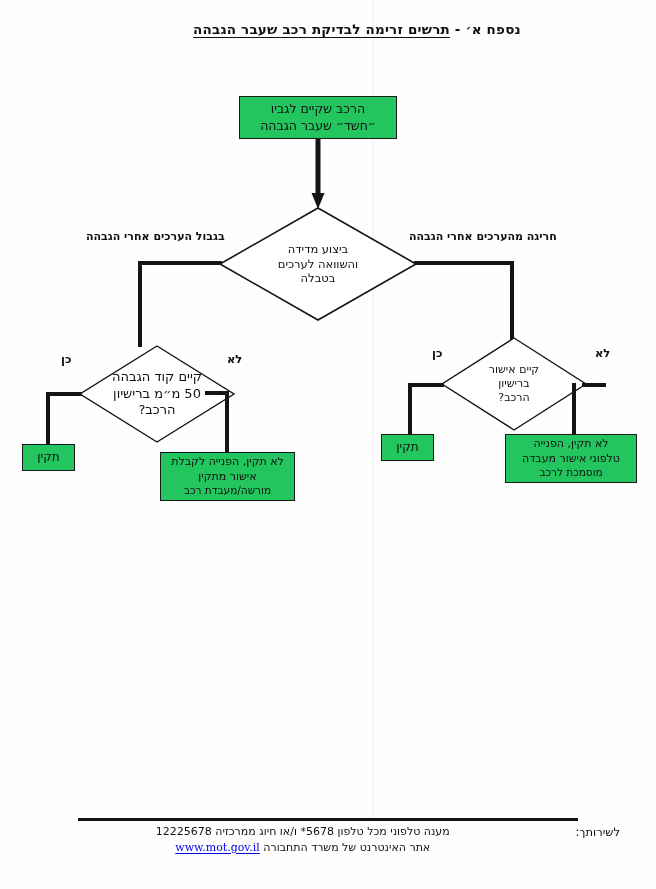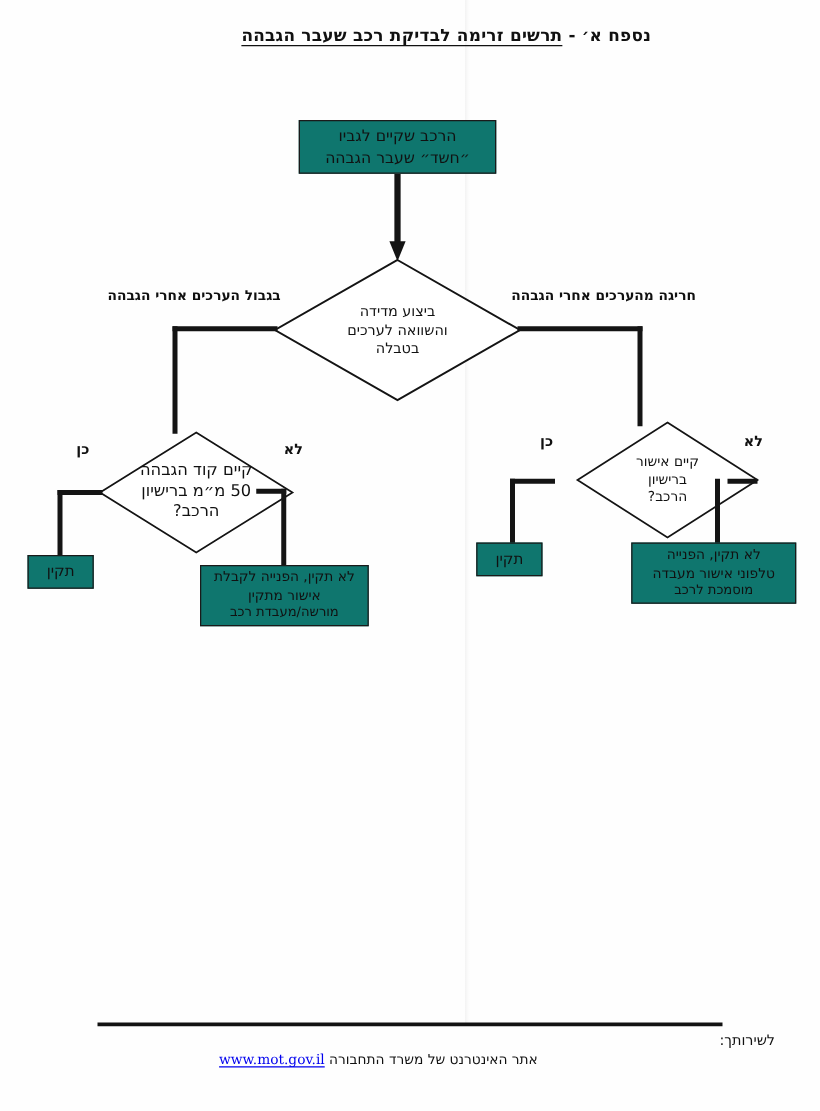--- a/index.html
+++ b/index.html
@@ -53,21 +53,21 @@
   .doc-title .under {
     text-decoration: underline;
     text-underline-offset: 3px;
   }
 
   
   .box {
     position: absolute;
     box-sizing: border-box;
     border: 1.2px solid #1a1a1a;
-    background: #0f766e;
+    background: #22c55e;
     display: flex;
     flex-direction: column;
     align-items: center;
     justify-content: center;
     text-align: center;
     direction: rtl;
     line-height: 1.32;
   }
   .box .ln { display: block; white-space: nowrap; }
 
@@ -138,21 +138,21 @@
     pointer-events: none;
   }
   .diamond-text .ln { display: block; white-space: nowrap; }
 
   #main-diamond { left: 218px; top: 206px; width: 200px; height: 116px; }
   #main-diamond .diamond-text { font-size: 11.5px; }
 
   #left-diamond { left: 78px; top: 344px; width: 158px; height: 100px; }
   #left-diamond .diamond-text { font-size: 13px; }
 
-  #right-diamond { left: 460px; top: 336px; width: 148px; height: 96px; }
+  #right-diamond { left: 440px; top: 336px; width: 148px; height: 96px; }
   #right-diamond .diamond-text { font-size: 11px; }
 
   
   .ln-v, .ln-h {
     position: absolute;
     background: #141414;
   }
 
   
   .edge-label {
@@ -205,21 +205,20 @@
     line-height: 1.42;
     direction: rtl;
   }
   .footer-lines .ln { display: block; }
   .footer-url {
     font-family: "DejaVu Serif", "Liberation Serif", serif;
     text-decoration: underline;
     text-underline-offset: 2px;
     direction: ltr;
     display: inline-block;
-    margin-top: 16px;
   }
 </style>
 </head>
 <body>
 
 <div class="page">
 
   <div class="fold"></div>
 
   <div class="doc-title">
@@ -314,19 +313,20 @@
   <div class="box" id="right-fail-box">
     <span class="ln">לא תקין, הפנייה</span>
     <span class="ln">טלפוני אישור מעבדה</span>
     <span class="ln">מוסמכת לרכב</span>
   </div>
 
   <div class="footer-rule"></div>
   <div class="footer">
     <div class="footer-label">לשירותך:</div>
     <div class="footer-lines">
+      <span class="ln">מענה טלפוני מכל טלפון 5678* ו/או חיוג ממרכזיה 12225678</span>
       <span class="ln">
         <span>אתר האינטרנט של משרד התחבורה </span><a class="footer-url" href="#">www.mot.gov.il</a>
       </span>
     </div>
   </div>
 
 </div>
 
 </body></html>

